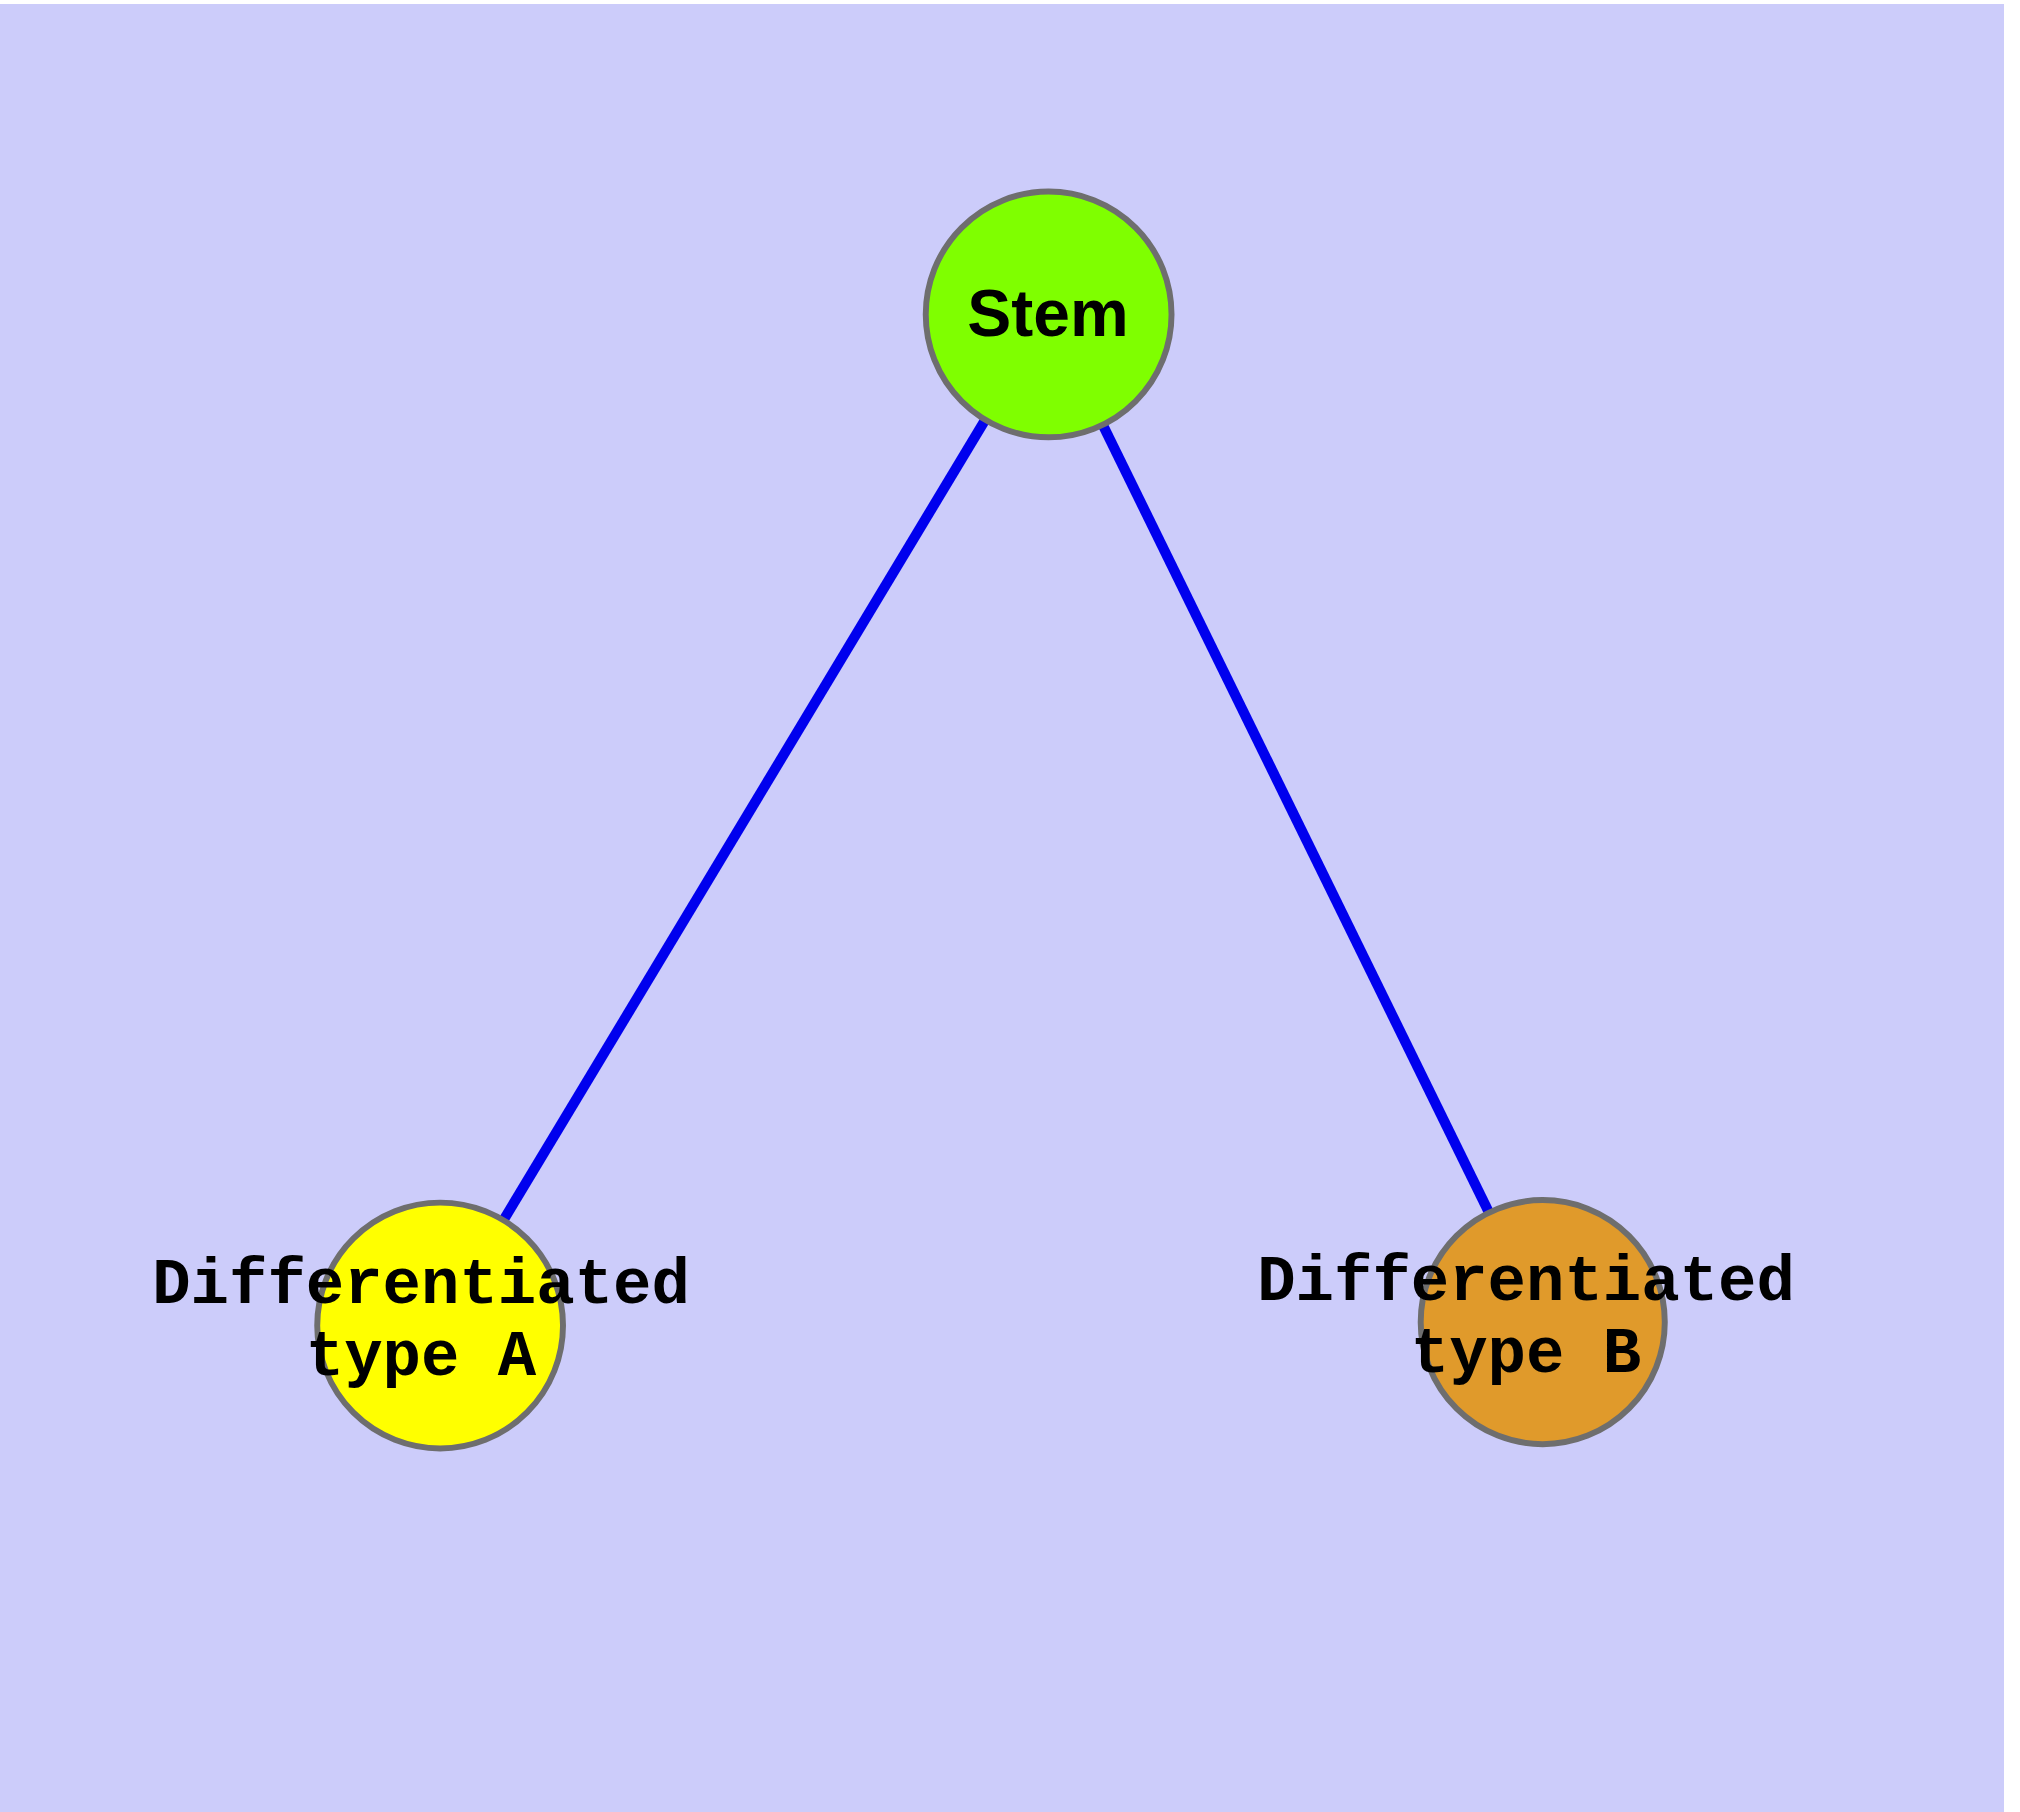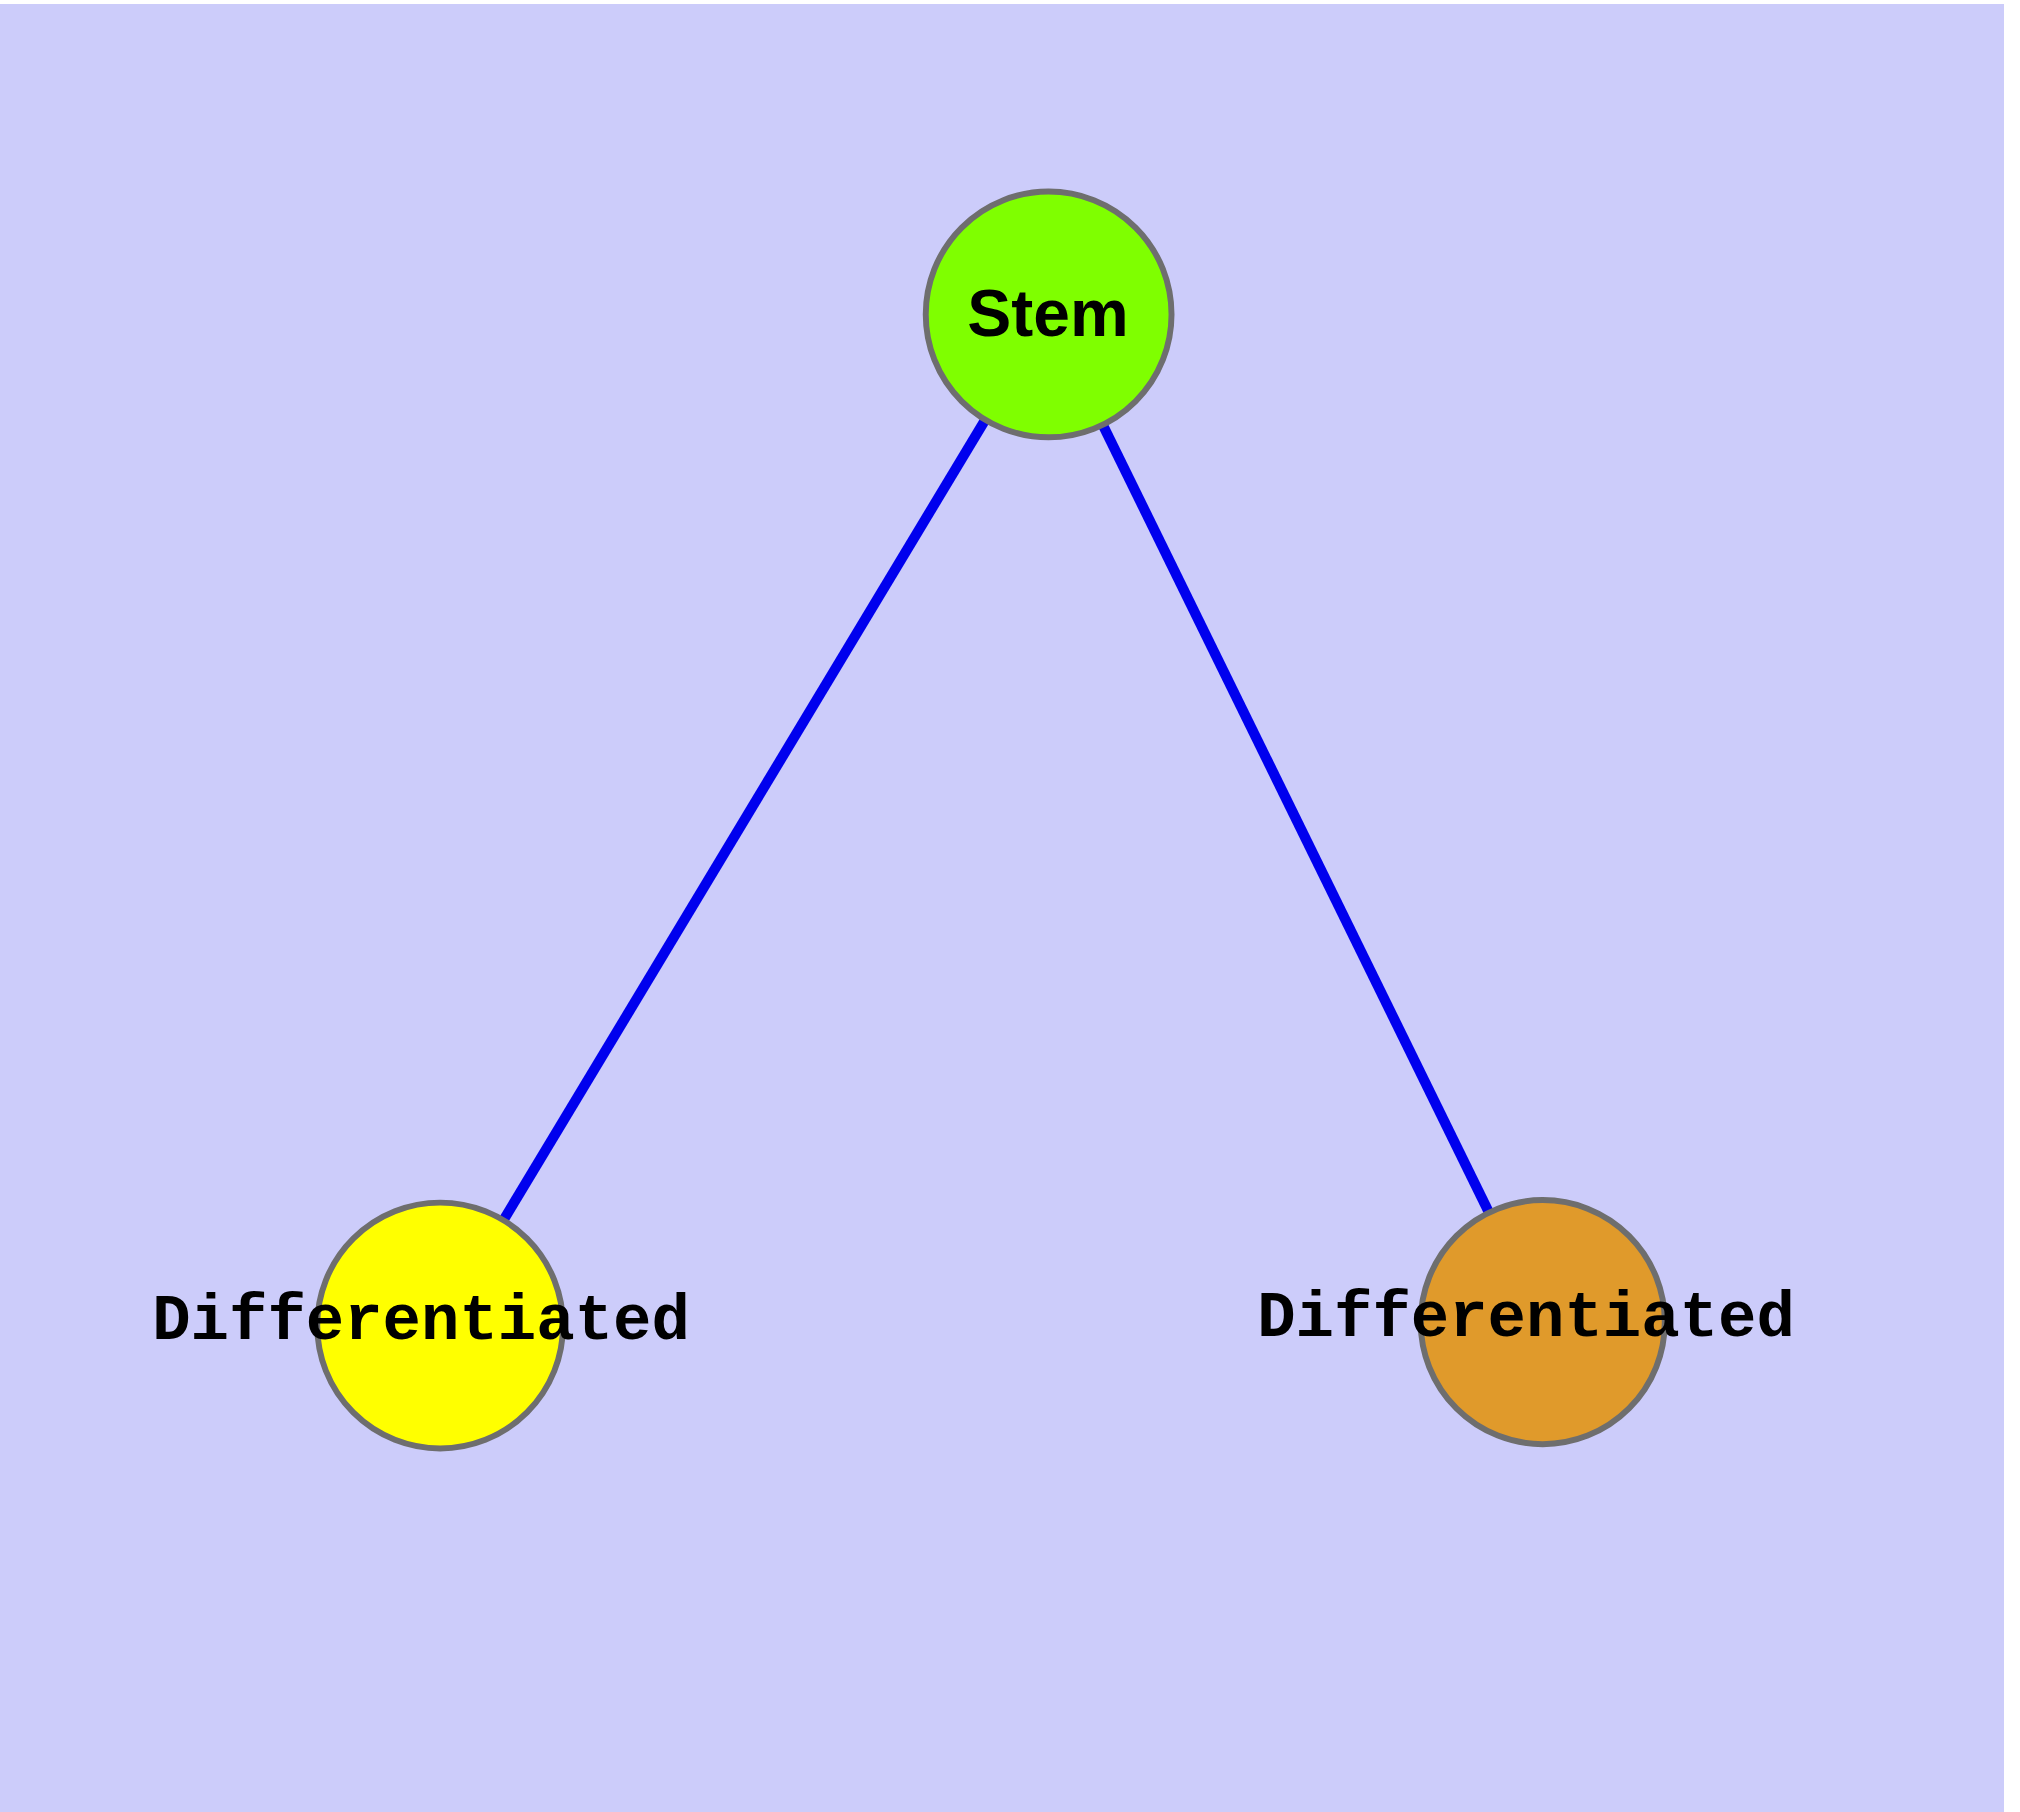--- a/index.html
+++ b/index.html
@@ -76,20 +76,22 @@
       <circle cx="1237" cy="371" r="145" fill="#7fff00" stroke="#6e6e6e" stroke-width="7"></circle>
     </g>
   </svg>
 
   <div class="node-label single" style="left:1048px; top:314px;">
     <span>Stem</span>
   </div>
 
   <div class="node-label multi" style="left:421px; top:1323px;">
     <div>Differentiated</div>
+    <div>type A</div>
   </div>
 
   <div class="node-label multi" style="left:1526px; top:1320px;">
     <div>Differentiated</div>
+    <div>type B</div>
   </div>
 
 </div>
 
 
 </body></html>

